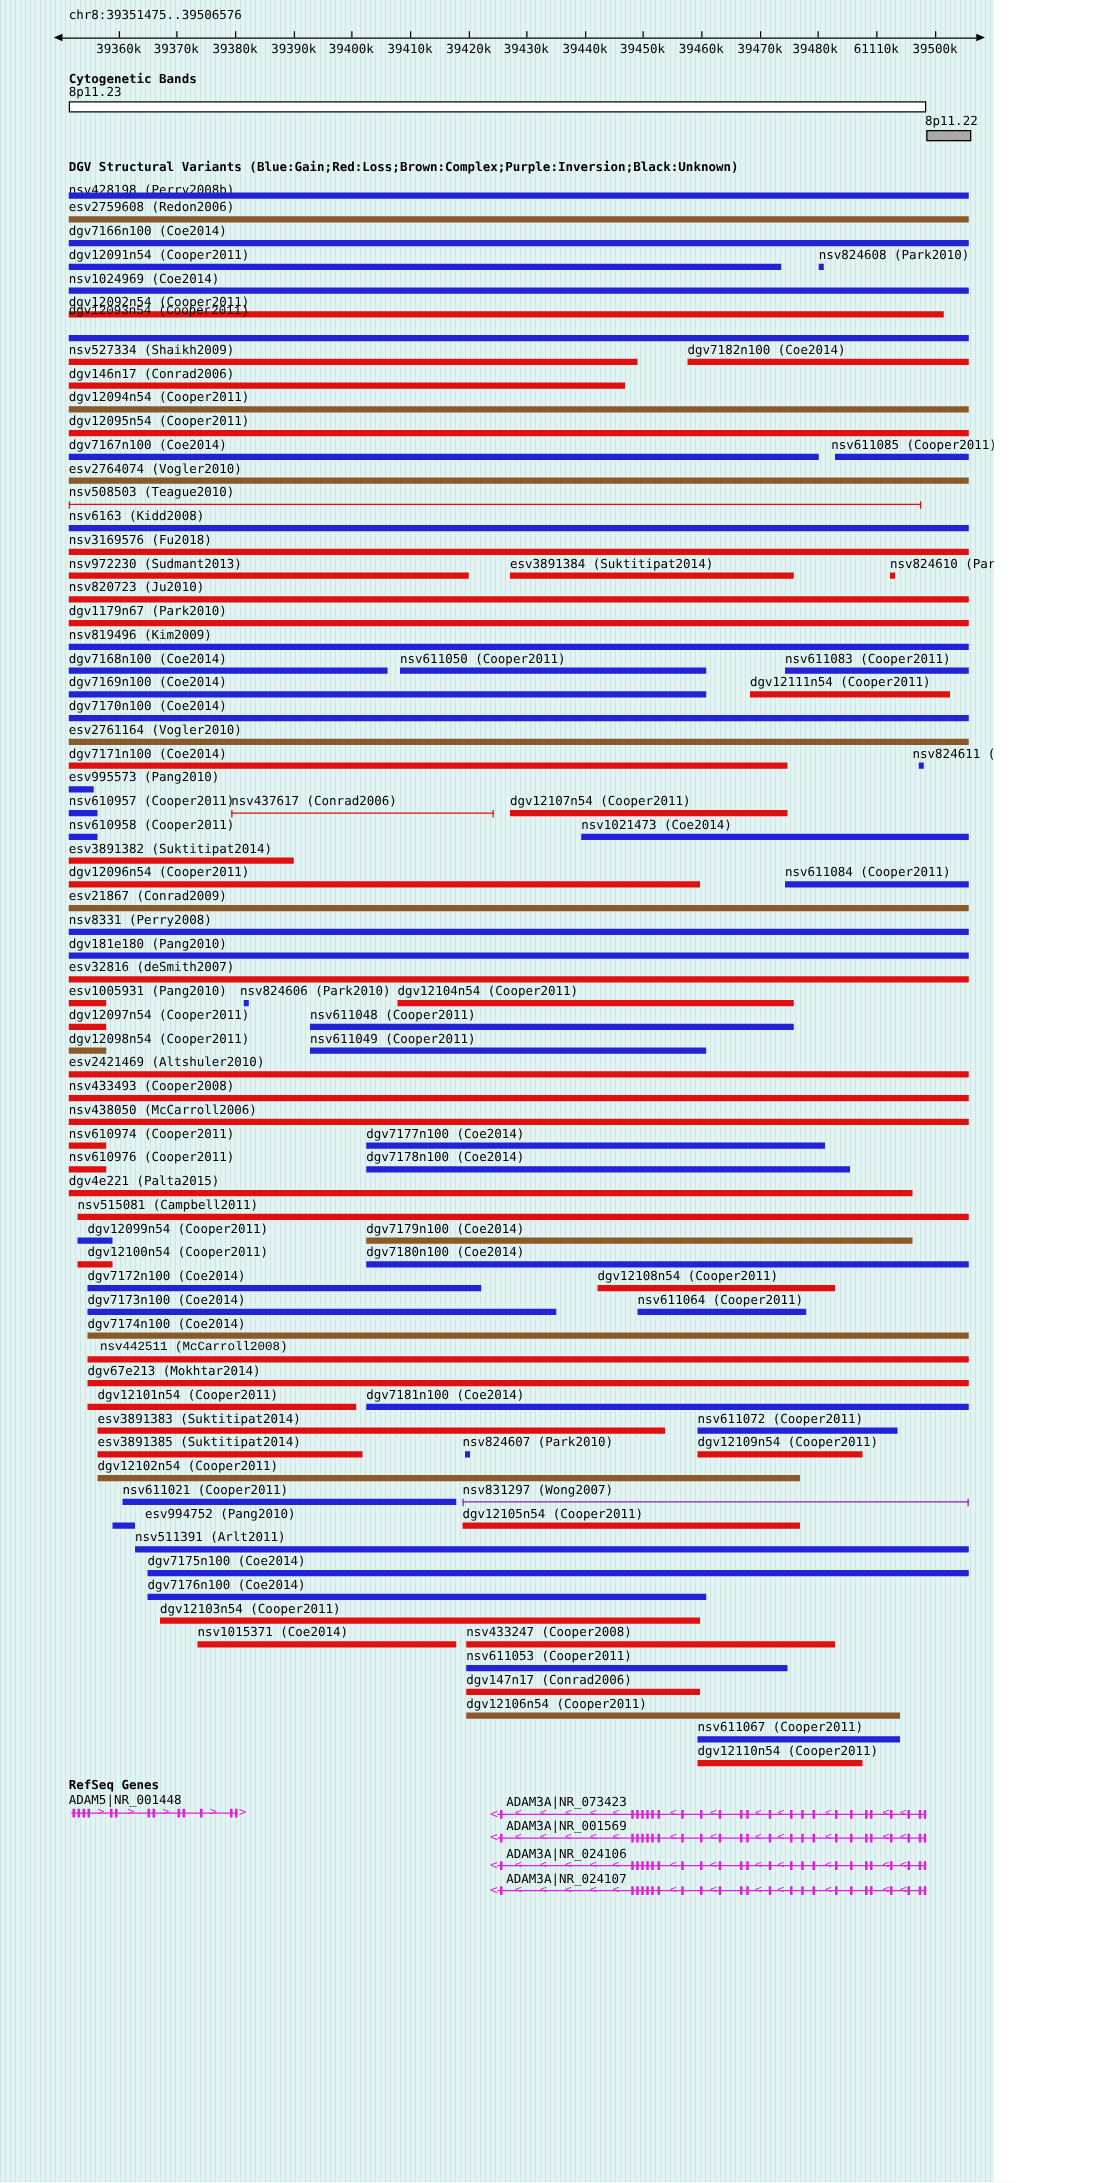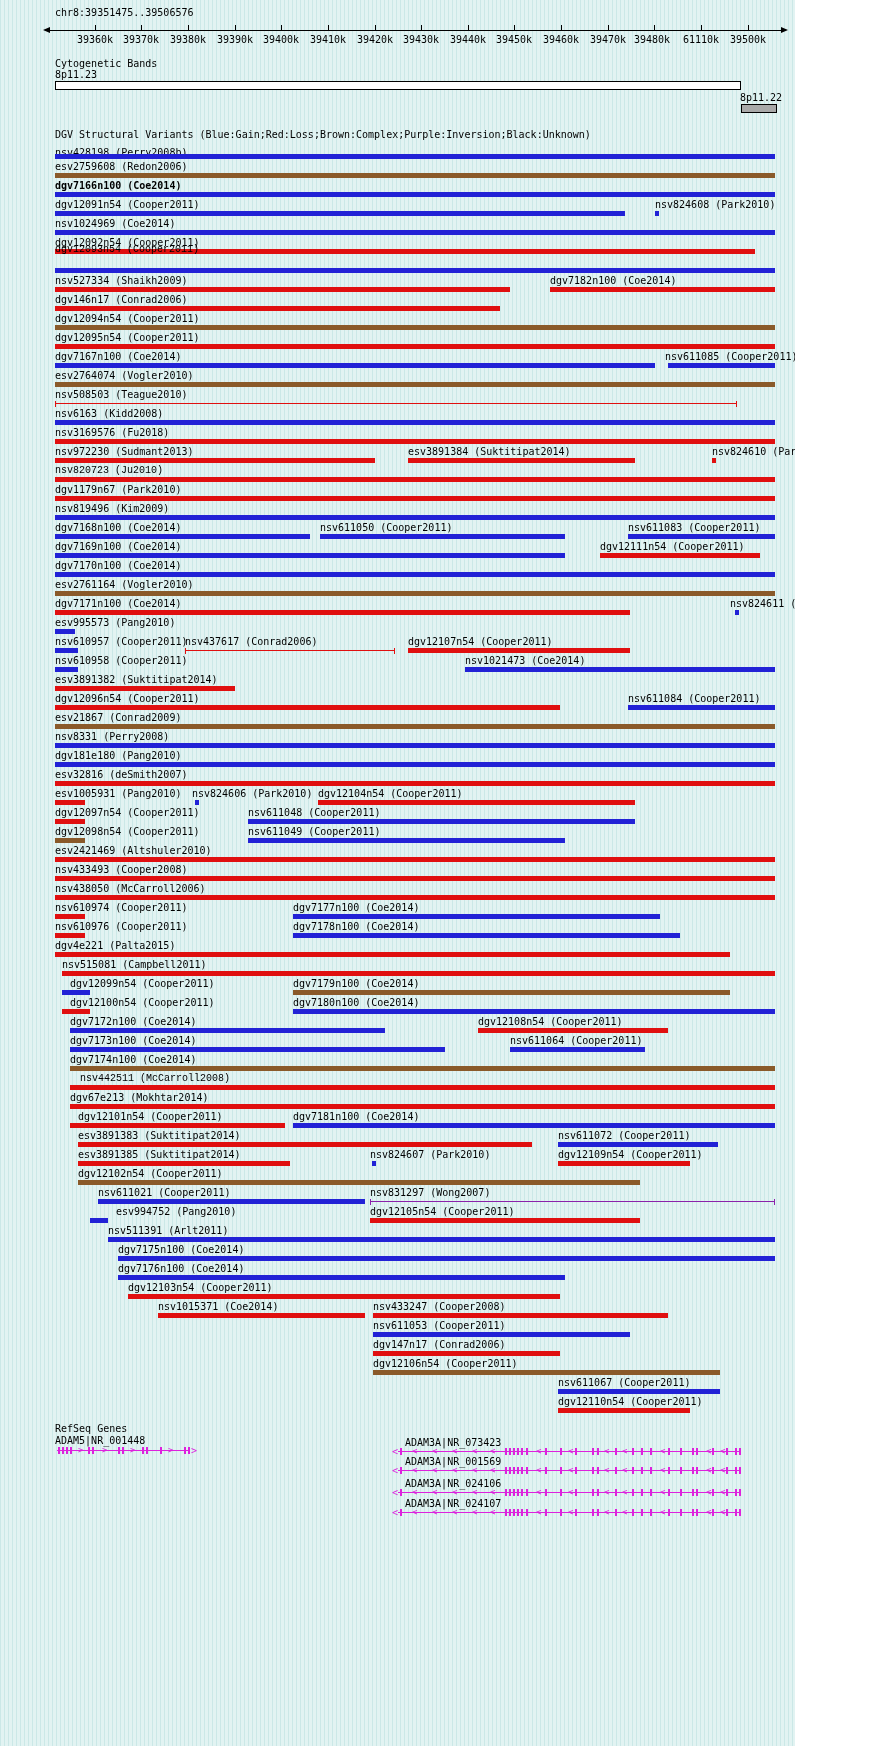--- a/index.html
+++ b/index.html
@@ -5,21 +5,21 @@
   html,body{margin:0;padding:0;background:#fff}
   #page{
     position:relative;width:795px;height:1746px;overflow:hidden;
     background-color:#e2f3f2;
     background-image:repeating-linear-gradient(90deg,#cbe8e7 0 1px,rgba(0,0,0,0) 1px 4px);
     font-family:"DejaVu Sans Mono","Liberation Mono",monospace;
     font-size:10px;line-height:10px;color:#000;
   }
   .abs{position:absolute;white-space:nowrap}
   .layer{position:absolute;left:0;top:0;width:890px;height:1746px}
-  .bold{font-weight:normal}
+  .bold{font-weight:bold}
 </style>
 </head>
 <body>
 
 <div id="page">
   <div class="abs" style="left:55px;top:8px">chr8:39351475..39506576</div>
   <div id="ruler" class="layer">
       <div class="abs" style="left: 50px; top: 30px; width: 731px; height: 1px; background: rgb(0, 0, 0);"></div>
       <div class="abs" style="left: 43px; top: 27px; width: 0px; height: 0px; border-top: 3px solid transparent; border-bottom: 3px solid transparent; border-right: 7px solid rgb(0, 0, 0);"></div>
       <div class="abs" style="left: 781px; top: 27px; width: 0px; height: 0px; border-top: 3px solid transparent; border-bottom: 3px solid transparent; border-left: 7px solid rgb(0, 0, 0);"></div>
@@ -60,21 +60,21 @@
       <div class="abs" style="left: 55px; top: 81px; width: 686px; height: 9px; background: rgb(255, 255, 255); border: 1px solid rgb(0, 0, 0); box-sizing: border-box;"></div>
       <div class="abs" style="left: 740px; top: 93px;">8p11.22</div>
       <div class="abs" style="left: 741px; top: 104px; width: 36px; height: 9px; background: rgb(169, 169, 169); border: 1px solid rgb(0, 0, 0); box-sizing: border-box;"></div>
     </div>
   <div class="abs bold" style="left:55px;top:130px">DGV Structural Variants (Blue:Gain;Red:Loss;Brown:Complex;Purple:Inversion;Black:Unknown)</div>
   <div id="dgv" class="layer">
       <div class="abs" style="left: 55px; top: 148px;">nsv428198 (Perry2008b)</div>
       <div class="abs" style="left: 55px; top: 154px; width: 720px; height: 5px; background: rgb(34, 34, 214);"></div>
       <div class="abs" style="left: 55px; top: 162px;">esv2759608 (Redon2006)</div>
       <div class="abs" style="left: 55px; top: 173px; width: 720px; height: 5px; background: rgb(138, 90, 42);"></div>
-      <div class="abs" style="left: 55px; top: 181px; font-weight: bold;">dgv7166n100 (Coe2014)</div>
+      <div class="abs" style="left: 55px; top: 181px;">dgv7166n100 (Coe2014)</div>
       <div class="abs" style="left: 55px; top: 192px; width: 720px; height: 5px; background: rgb(34, 34, 214);"></div>
       <div class="abs" style="left: 55px; top: 200px;">dgv12091n54 (Cooper2011)</div>
       <div class="abs" style="left: 55px; top: 211px; width: 570px; height: 5px; background: rgb(34, 34, 214);"></div>
       <div class="abs" style="left: 655px; top: 200px;">nsv824608 (Park2010)</div>
       <div class="abs" style="left: 655px; top: 211px; width: 4px; height: 5px; background: rgb(34, 34, 214);"></div>
       <div class="abs" style="left: 55px; top: 219px;">nsv1024969 (Coe2014)</div>
       <div class="abs" style="left: 55px; top: 230px; width: 720px; height: 5px; background: rgb(34, 34, 214);"></div>
       <div class="abs" style="left: 55px; top: 238px;">dgv12092n54 (Cooper2011)</div>
       <div class="abs" style="left: 55px; top: 249px; width: 700px; height: 5px; background: rgb(224, 16, 16);"></div>
       <div class="abs" style="left: 55px; top: 245px; font-family: Liberation Mono, monospace;">dgv12093n54 (Cooper2011)</div>
@@ -102,21 +102,21 @@
       <div class="abs" style="left: 55px; top: 409px;">nsv6163 (Kidd2008)</div>
       <div class="abs" style="left: 55px; top: 420px; width: 720px; height: 5px; background: rgb(34, 34, 214);"></div>
       <div class="abs" style="left: 55px; top: 428px;">nsv3169576 (Fu2018)</div>
       <div class="abs" style="left: 55px; top: 439px; width: 720px; height: 5px; background: rgb(224, 16, 16);"></div>
       <div class="abs" style="left: 55px; top: 447px;">nsv972230 (Sudmant2013)</div>
       <div class="abs" style="left: 55px; top: 458px; width: 320px; height: 5px; background: rgb(224, 16, 16);"></div>
       <div class="abs" style="left: 408px; top: 447px;">esv3891384 (Suktitipat2014)</div>
       <div class="abs" style="left: 408px; top: 458px; width: 227px; height: 5px; background: rgb(224, 16, 16);"></div>
       <div class="abs" style="left: 712px; top: 447px;">nsv824610 (Park2010)</div>
       <div class="abs" style="left: 712px; top: 458px; width: 4px; height: 5px; background: rgb(224, 16, 16);"></div>
-      <div class="abs" style="left: 55px; top: 466px; font-family: Liberation Mono, monospace;">nsv820723 (Ju2010)</div>
+      <div class="abs" style="left: 55px; top: 466px;">nsv820723 (Ju2010)</div>
       <div class="abs" style="left: 55px; top: 477px; width: 720px; height: 5px; background: rgb(224, 16, 16);"></div>
       <div class="abs" style="left: 55px; top: 485px;">dgv1179n67 (Park2010)</div>
       <div class="abs" style="left: 55px; top: 496px; width: 720px; height: 5px; background: rgb(224, 16, 16);"></div>
       <div class="abs" style="left: 55px; top: 504px;">nsv819496 (Kim2009)</div>
       <div class="abs" style="left: 55px; top: 515px; width: 720px; height: 5px; background: rgb(34, 34, 214);"></div>
       <div class="abs" style="left: 55px; top: 523px;">dgv7168n100 (Coe2014)</div>
       <div class="abs" style="left: 55px; top: 534px; width: 255px; height: 5px; background: rgb(34, 34, 214);"></div>
       <div class="abs" style="left: 320px; top: 523px;">nsv611050 (Cooper2011)</div>
       <div class="abs" style="left: 320px; top: 534px; width: 245px; height: 5px; background: rgb(34, 34, 214);"></div>
       <div class="abs" style="left: 628px; top: 523px;">nsv611083 (Cooper2011)</div>

